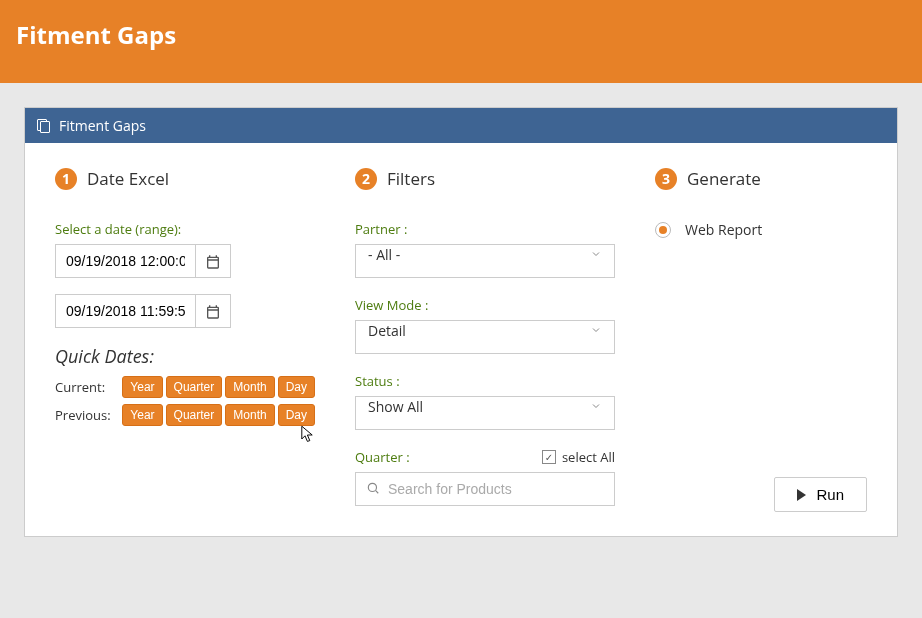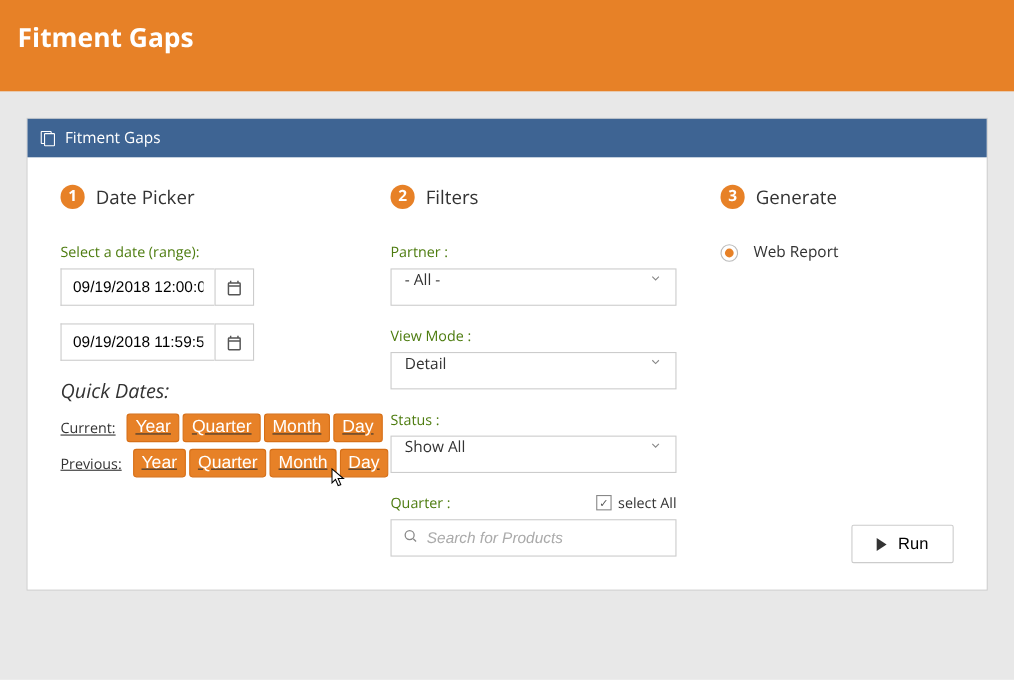--- a/index.html
+++ b/index.html
@@ -19,31 +19,31 @@
     .input-group { display: flex; margin-bottom: 16px; }
     .input-group input,
     .input-group .addon,
     .select,
     .search-wrap {
       border: 1px solid #ccc; height: 34px; font-size: 14px; background: #fff;
     }
     .input-group input { width: 140px; padding: 0 10px; border-right: none; }
     .addon { width: 36px; display:flex; align-items:center; justify-content:center; background:#eee; color:#555; }
     .quick-label { font-size:18px; margin-bottom:8px;font-style:italic; }
-    .quick-row { display:flex; align-items:center; gap:10px; margin-bottom:6px; font-size:13px;text-decoration:underline;}
+    .quick-row { display:flex; align-items:center; gap:10px; margin-bottom:6px; font-size:13px;}
     .quick-row .row-label { width:60px; }
     .btn-group { display:flex; gap:3px; }
-    .pill { background:#e78127; color:#fff; border:1px solid #d66f17; border-radius:3px; font-size:16px; padding:3px 7px; cursor:pointer; }
+    .pill { background:#e78127; color:#fff; border:1px solid #d66f17; border-radius:3px; font-size:12px; padding:3px 7px; cursor:pointer; }
     .select { width:100%; display:flex; justify-content:space-between; padding:0 12px; cursor:pointer; margin-bottom:18px; }
     .select .chev { color:#888; }
     .row-between { display:flex; justify-content:space-between; align-items:center; margin-bottom:6px; }
     .check { display:flex; align-items:center; gap:6px; font-size:13px; }
     .check-box { width:14px; height:14px; border:1px solid #888; display:inline-flex; align-items:center; justify-content:center; font-size:10px; color:#555; line-height:1; background:#fff;}
     .search-wrap { width:100%; display:flex; align-items:center; padding:0 10px; gap:8px; }
-    .search-wrap input { border:none; outline:none; flex:1; height:30px; font-size:14px;font-style:italic; }
+    .search-wrap input { border:none; outline:none; flex:1; height:30px; font-size:14px; }
     .search-wrap input::placeholder { color:#aaa; }
     .radio-row { display:flex; align-items:center; gap:14px; margin-bottom:14px; }
     .radio { width:16px; height:16px; border-radius:50%; border:1px solid #bbb; display:inline-flex; align-items:center; justify-content:center; }
     .radio.on .dot { width:8px; height:8px; border-radius:50%; background:#e78127; }
     .run-wrap { position:absolute; right:30px; bottom:24px;margin-left:12px; }
     .run-btn { border:1px solid #ccc; background:#fff; padding:8px 22px; font-size:15px; cursor:pointer; display:flex; align-items:center; gap:10px; border-radius:2px; }
     .play { width:0; height:0; border-left:9px solid #333; border-top:6px solid transparent; border-bottom:6px solid transparent; }
     .cursor { position:absolute; left:276px; top:282px; pointer-events:none; }
     .cursor svg { width:16px; height:20px; }
     .copy-icon { position:relative; width:14px; height:14px; }
@@ -69,21 +69,21 @@
         <span class="b"></span>
       </span>
     <span>Fitment Gaps</span>
   </div>
 
   <div class="panel-body">
 
     <div class="col col-date">
       <div class="section-head">
         <span class="badge">1</span>
-        <span>Date Picker</span>
+        <span>Date Excel</span>
       </div>
 
       <label class="field-label">Select a date (range):</label>
 
       <div class="input-group">
         <input type="text" value="09/19/2018 12:00:00" style="">
         <span class="addon">
           <span class="cal">
             <svg viewBox="0 0 24 24" fill="#555">
                 <path d="M19 4h-1V2h-2v2H8V2H6v2H5a2 2 0 0 0-2 2v14a2 2 0 0 0 2 2h14a2 2 0 0 0 2-2V6a2 2 0 0 0-2-2zm0 16H5V10h14zM5 8V6h14v2z"></path>

